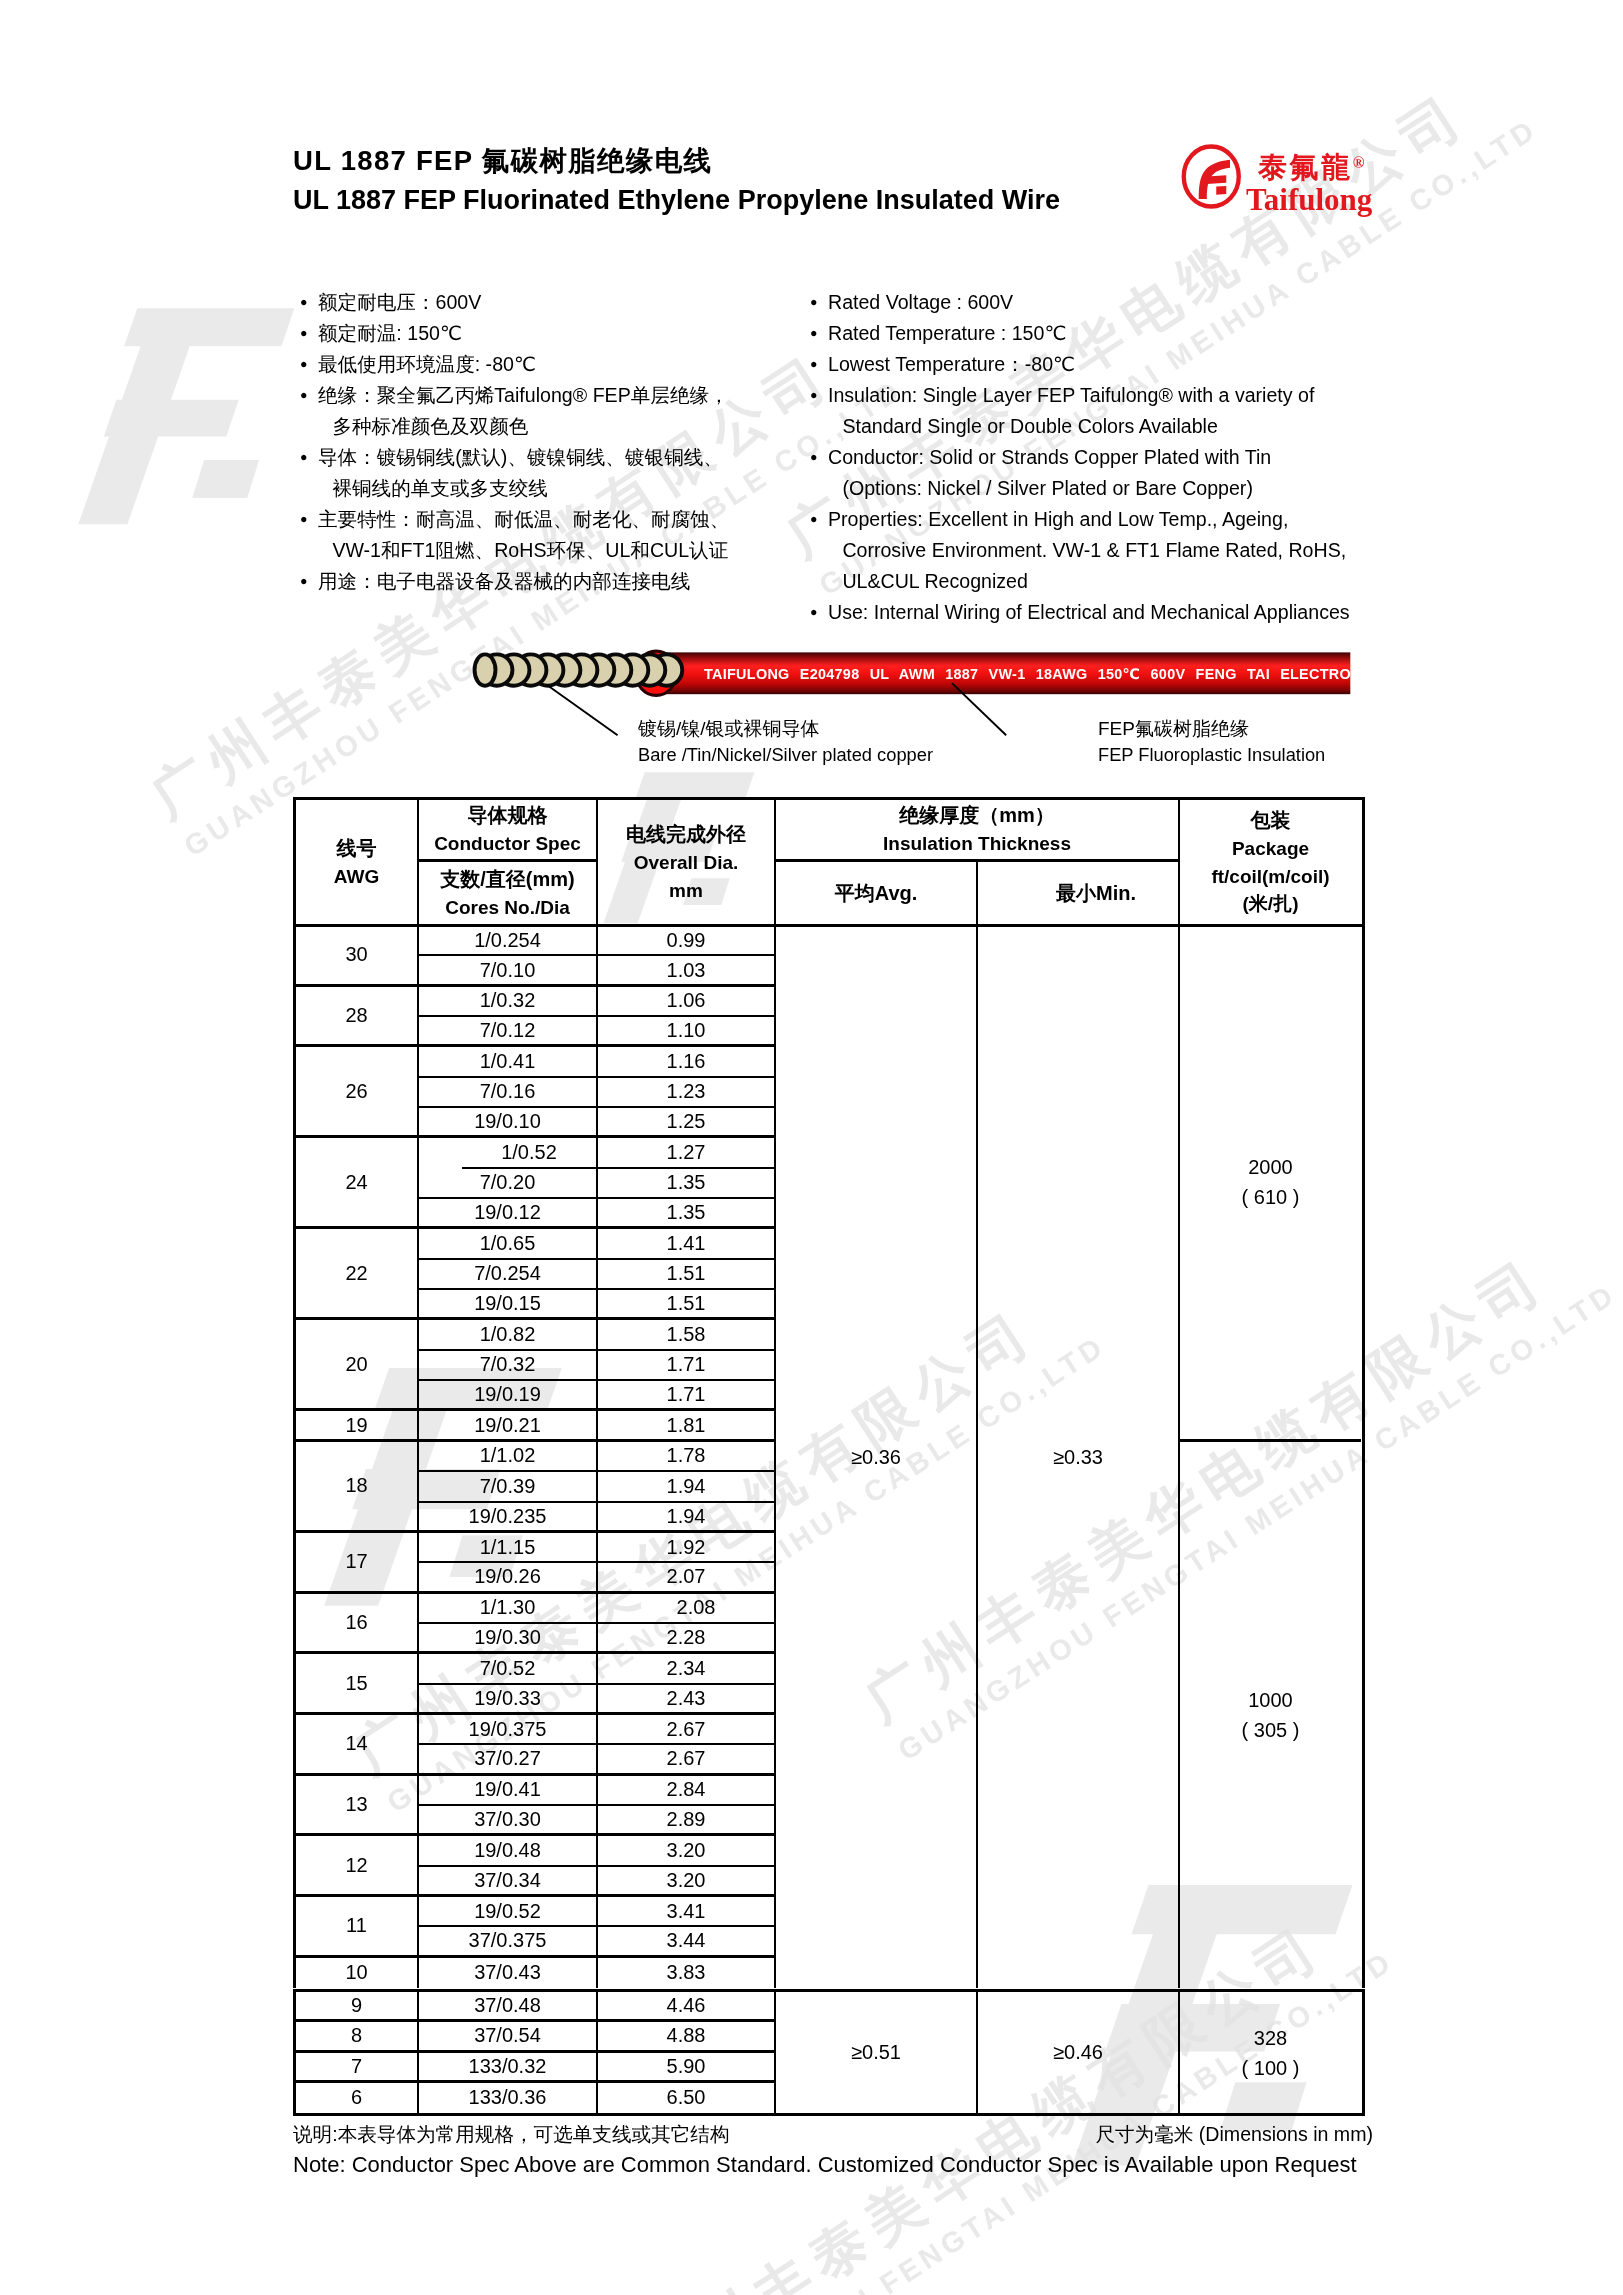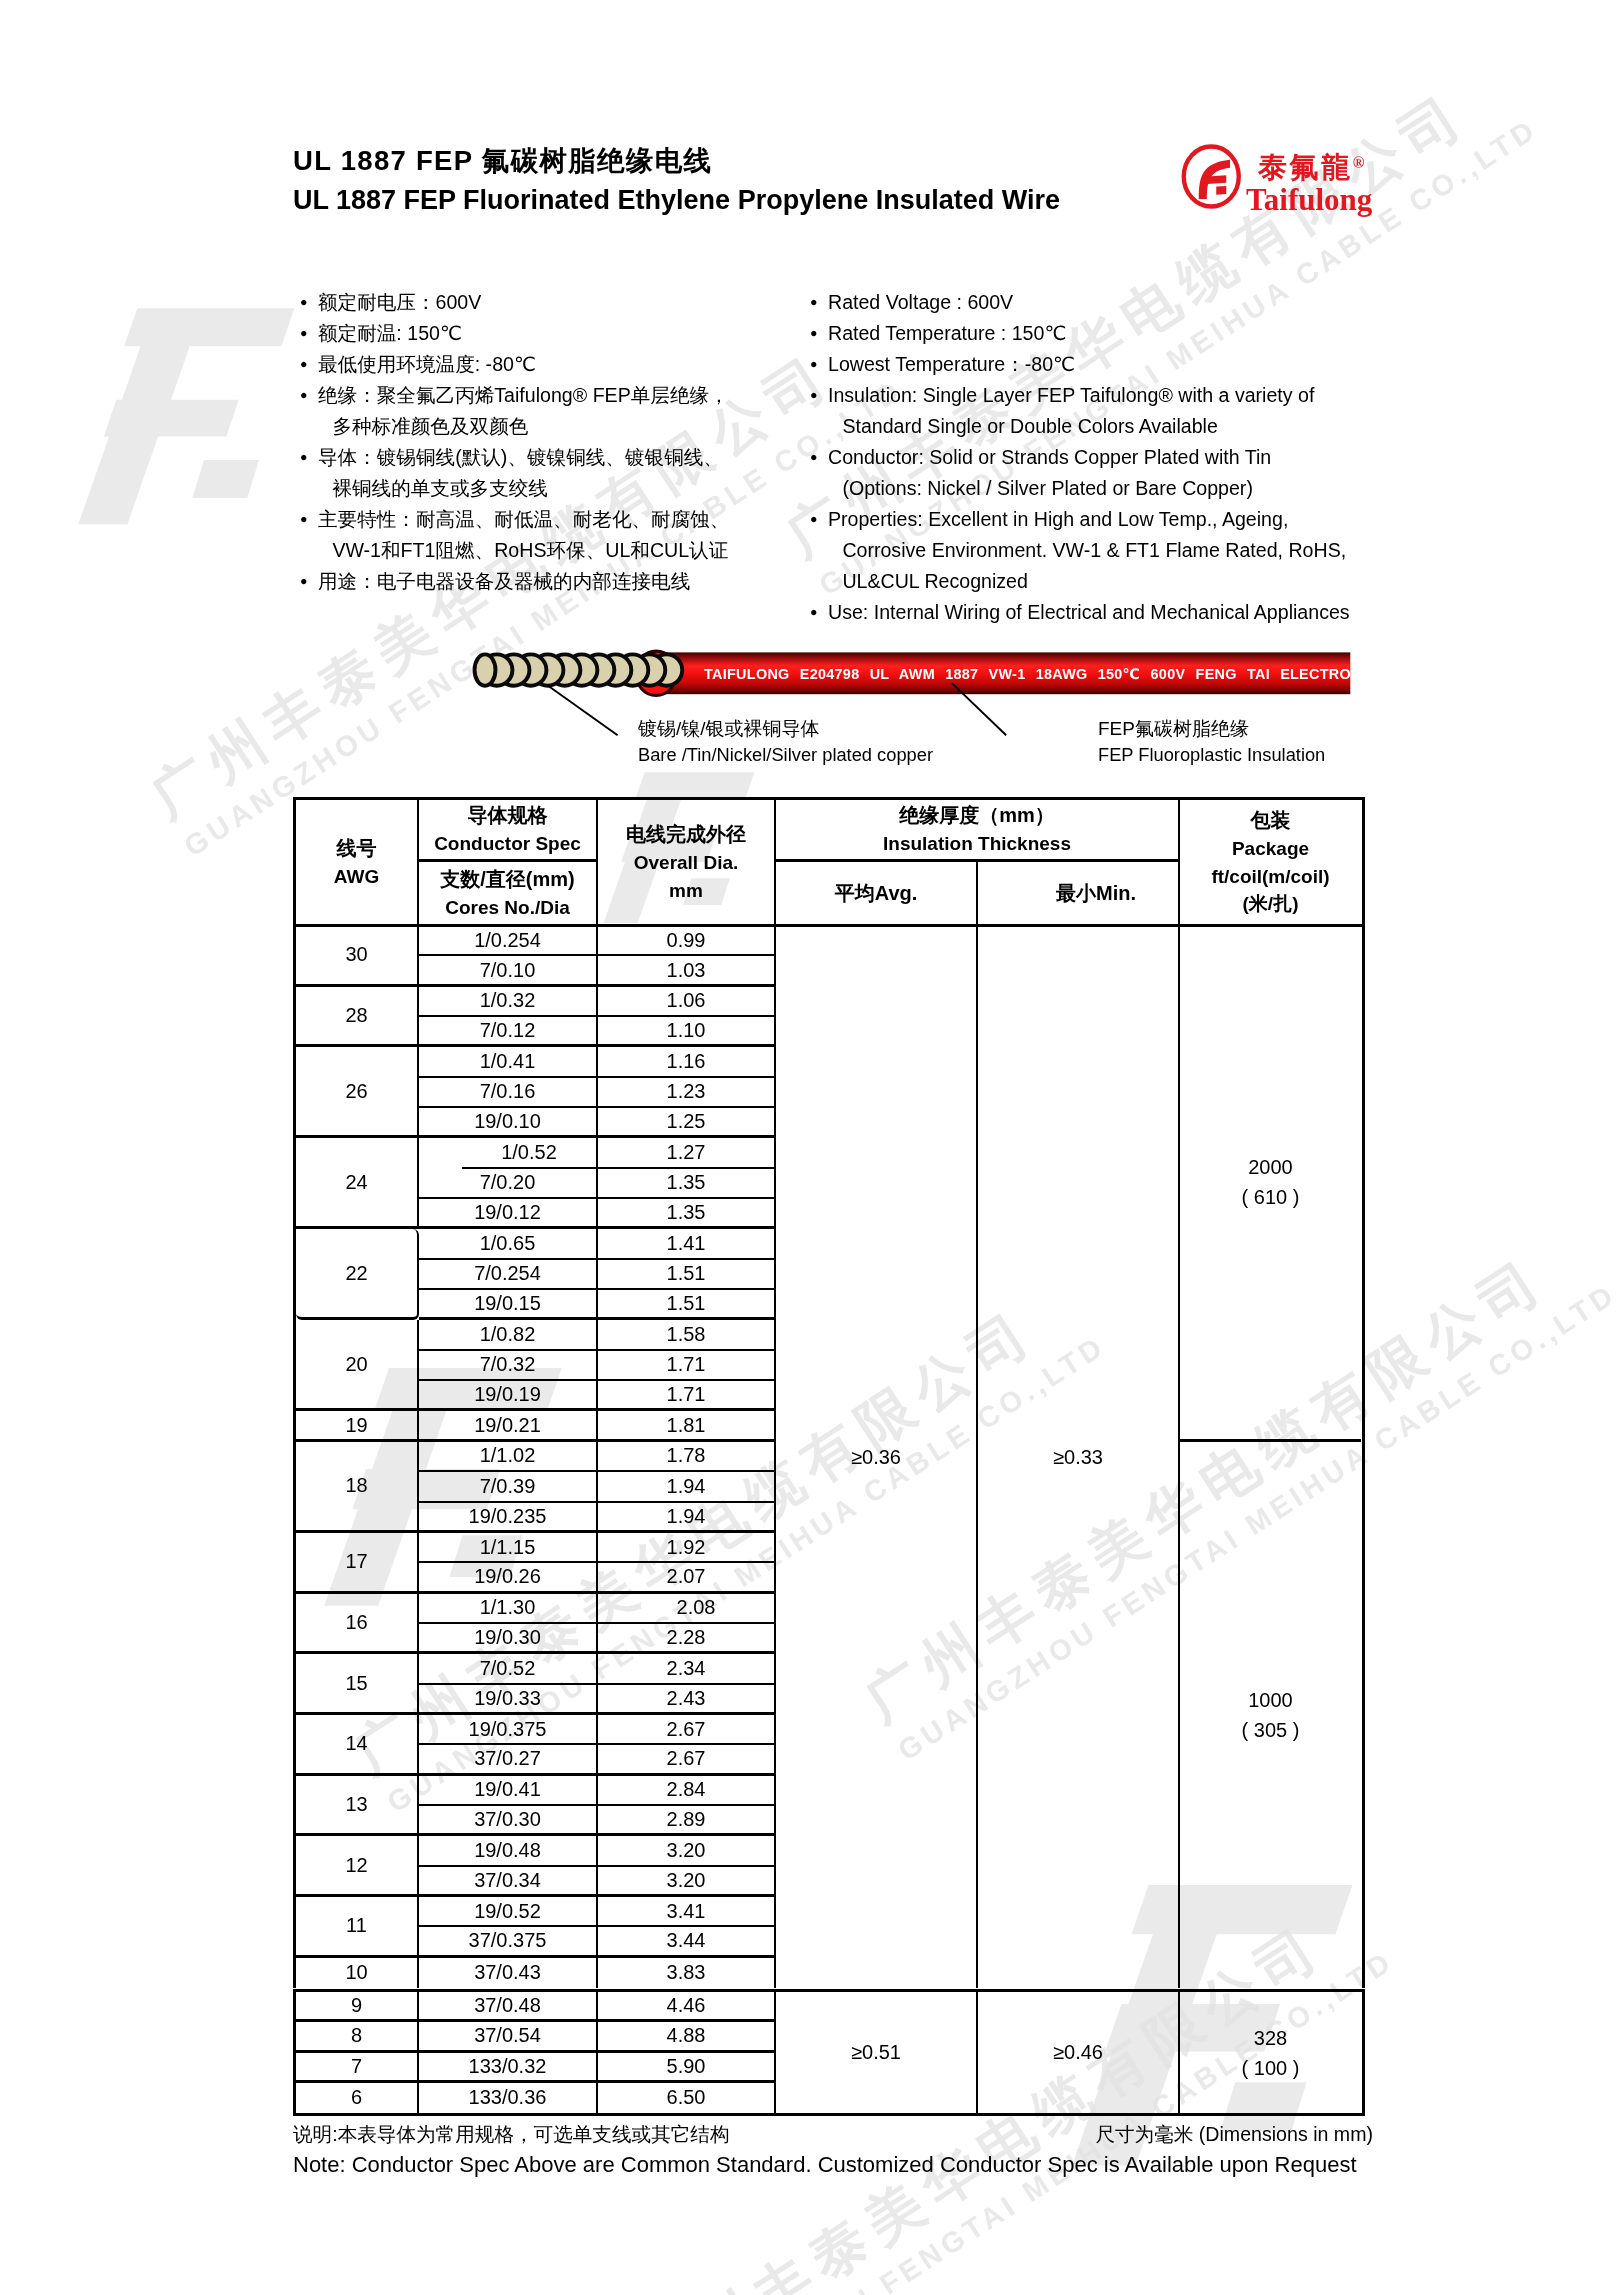--- a/index.html
+++ b/index.html
@@ -390,21 +390,21 @@
       </div>
       <div class="td rb" style="grid-area: 9 / 3 / 10;">
         <div>1.35</div>
       </div>
       <div class="td gb" style="grid-area: 10 / 2 / 11;">
         <div>19/0.12</div>
       </div>
       <div class="td gb" style="grid-area: 10 / 3 / 11;">
         <div>1.35</div>
       </div>
-      <div class="td gb" style="grid-area: 11 / 1 / 14; border-radius: 6px;">
+      <div class="td gb" style="grid-area: 11 / 1 / 14;">
         <div>22</div>
       </div>
       <div class="td rb" style="grid-area: 11 / 2 / 12;">
         <div>1/0.65</div>
       </div>
       <div class="td rb" style="grid-area: 11 / 3 / 12;">
         <div>1.41</div>
       </div>
       <div class="td rb" style="grid-area: 12 / 2 / 13;">
         <div>7/0.254</div>

